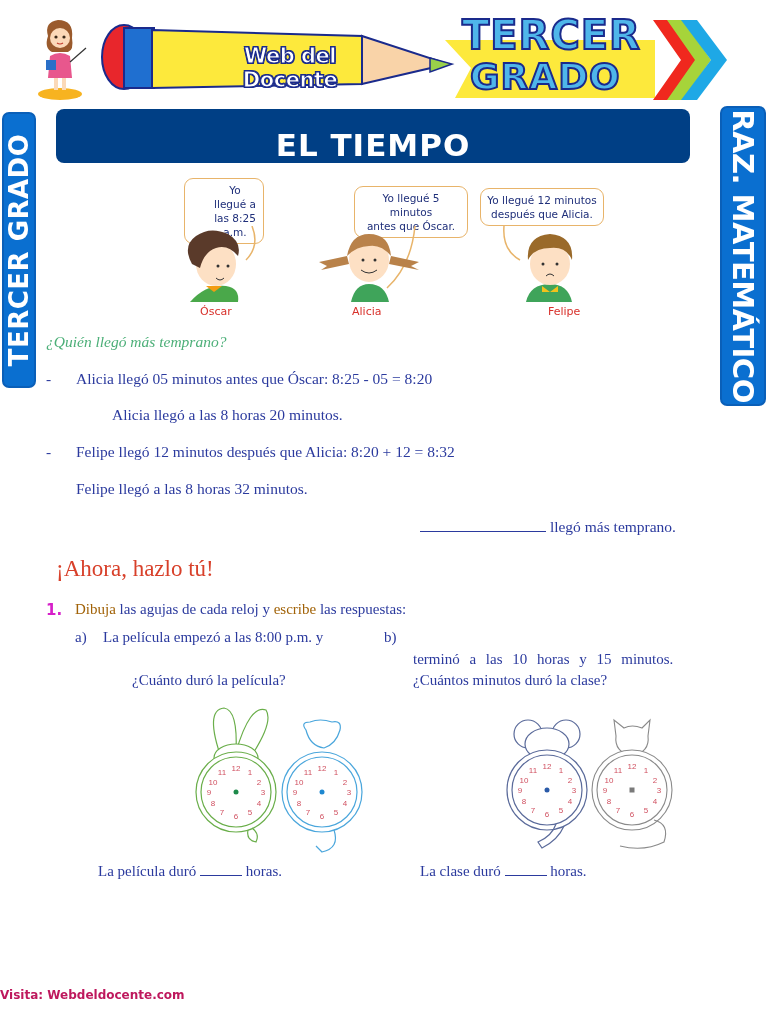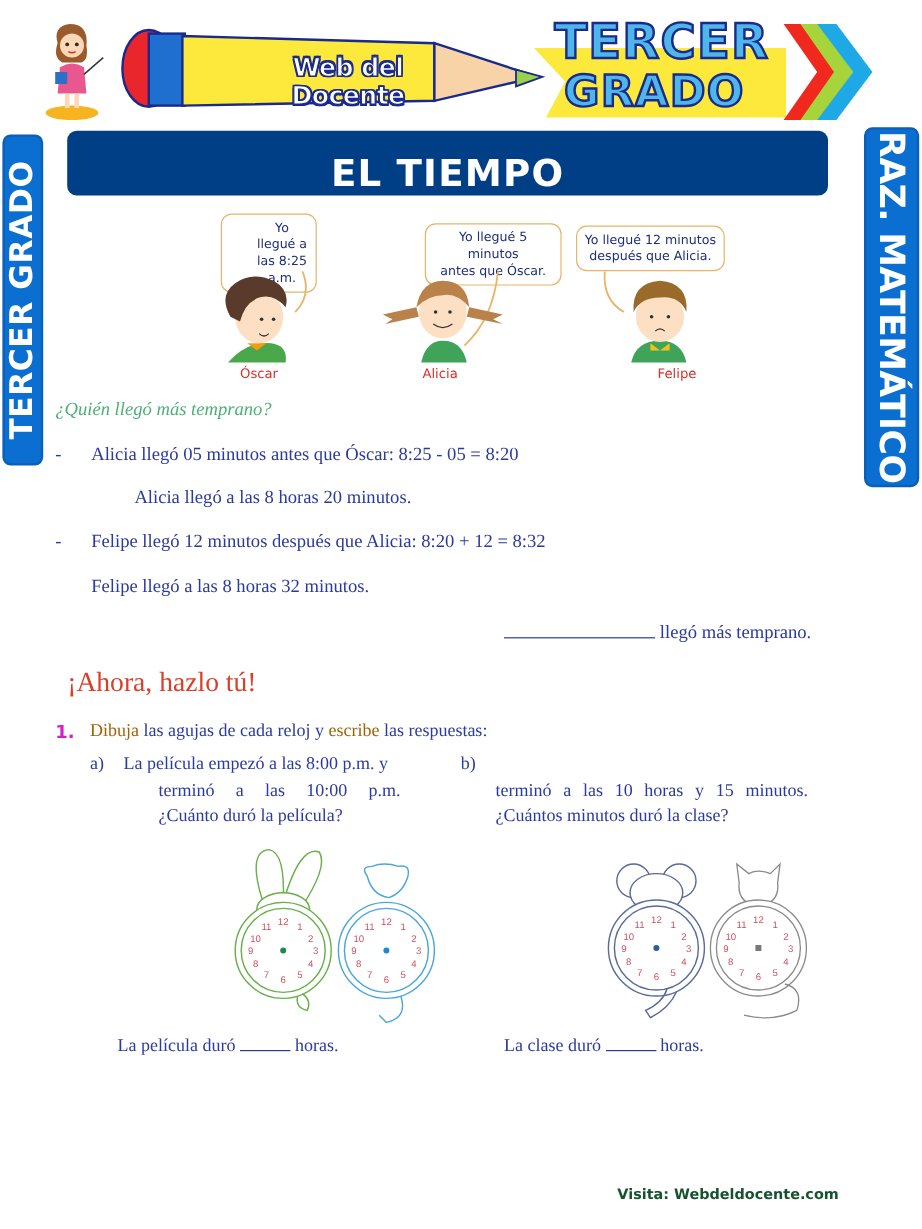--- a/index.html
+++ b/index.html
@@ -77,22 +77,22 @@
     font-weight: bold; font-size: 15px; color: #d61fc9;
   }
   .red { color: #a16207; }
 
   .problem { position: absolute; font-size: 15px; color: #2b3a9e; line-height: 22px; }
   .problem-label { position: absolute; left: 0; top: 0; }
   .problem-body { position: absolute; text-align: justify; text-align-last: left; }
 
   .clock-group { position: absolute; }
   .footer {
-    position: absolute; left: 0; top: 988px; width: 699px; text-align: right;
-    font-family: "DejaVu Sans", sans-serif; font-weight: bold; font-size: 12px; color: #14532d;
+    position: absolute; left: 0; top: 988px; width: 699px; text-align: left;
+    font-family: "DejaVu Sans", sans-serif; font-weight: bold; font-size: 12px; color: #be185d;
   }
 </style>
 </head>
 <body>
 
 <div class="header">
   <svg class="teacher" viewBox="0 0 62 84">
     <ellipse cx="30" cy="78" rx="22" ry="6" fill="#f7b320"></ellipse>
     <path d="M18 20 Q14 6 28 4 Q44 4 42 22 Q44 34 38 36 L22 36 Q14 32 18 20Z" fill="#9a5a2c"></path>
     <circle cx="30" cy="22" r="10" fill="#fbd9b8"></circle>
@@ -205,21 +205,20 @@
 <div class="now-heading">¡Ahora, hazlo tú!</div>
 
 <div class="item-number">1.</div>
 <div class="line" style="left:75px;top:601px;font-size:15px;">
   <span class="red">Dibuja</span><span> las agujas de cada reloj y </span><span class="red">escribe</span><span> las respuestas:</span>
 </div>
 
 <div class="problem" style="left:75px;top:626px;width:280px;height:70px;">
   <div class="problem-label">a)</div>
   <div class="problem-body" style="left:28px;top:0;width:250px;">La película empezó a las 8:00 p.m. y</div>
-  <div class="problem-body" style="left:57px;top:22px;width:221px;word-spacing:14px;">terminó a las 10:00 p.m.</div>
   <div class="problem-body" style="left:57px;top:43px;width:221px;">¿Cuánto duró la película?</div>
 </div>
 
 <div class="problem" style="left:384px;top:626px;width:322px;height:70px;">
   <div class="problem-label">b)</div>
   <div class="problem-body" style="left:29px;top:22px;width:292px;word-spacing:6px;">terminó a las 10 horas y 15 minutos.</div>
   <div class="problem-body" style="left:29px;top:43px;width:292px;">¿Cuántos minutos duró la clase?</div>
 </div>
 
 <svg class="clock-group" style="left:184px;top:700px;width:190px;height:160px;" viewBox="0 0 190 160">

